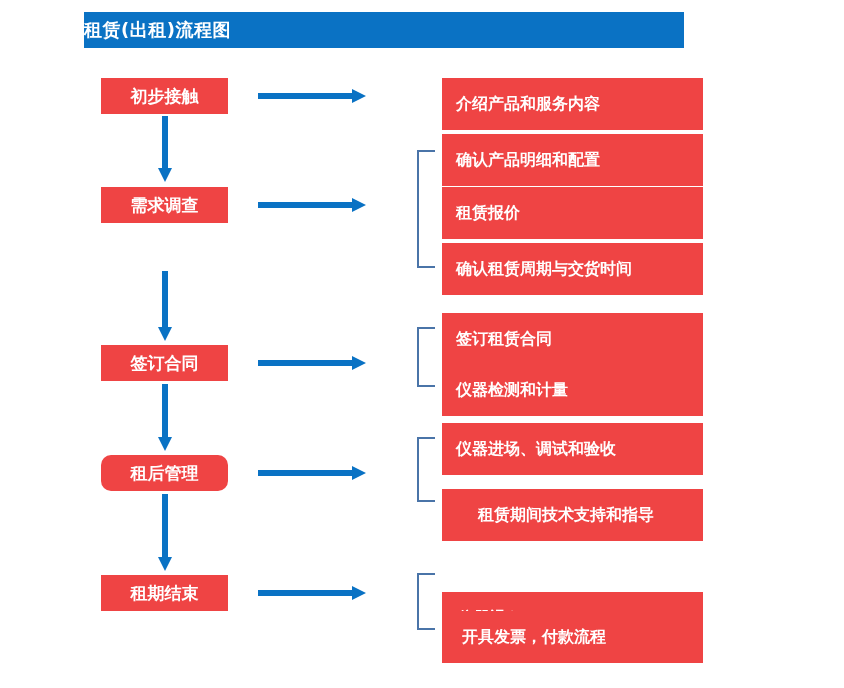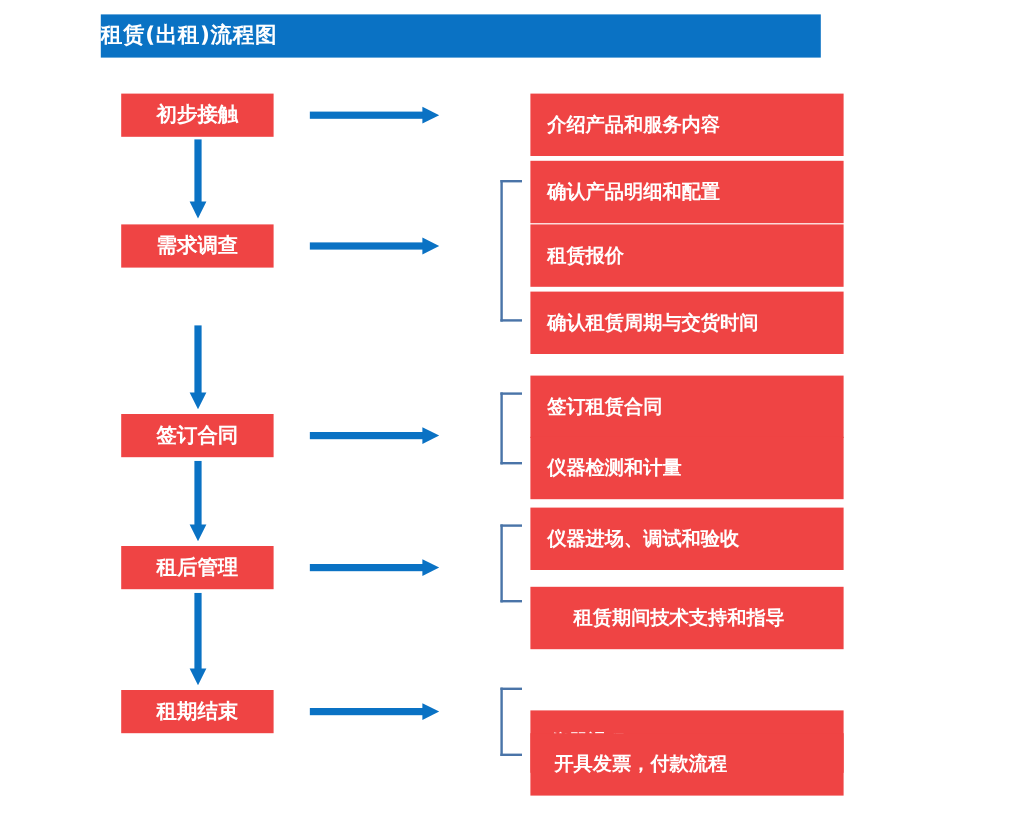--- a/index.html
+++ b/index.html
@@ -115,21 +115,21 @@
   </div>
 
   <div class="node-box stage-box" style="top:187px;">
     <span class="node-label">需求调查</span>
   </div>
 
   <div class="node-box stage-box" style="top:345px;">
     <span class="node-label">签订合同</span>
   </div>
 
-  <div class="node-box stage-box" style="top:455px;">
+  <div class="node-box stage-box" style="top:455px;border-radius:10px;">
     <span class="node-label">租后管理</span>
   </div>
 
   <div class="node-box stage-box" style="top:575px;">
     <span class="node-label">租期结束</span>
   </div>
 
   <div class="arrow arrow-v" style="left:156px; top:116px; height:68px;">
     <svg width="18" height="68" viewBox="0 0 18 68">
       <rect x="6" y="0" width="6" height="54" fill="#0a72c4"></rect>

